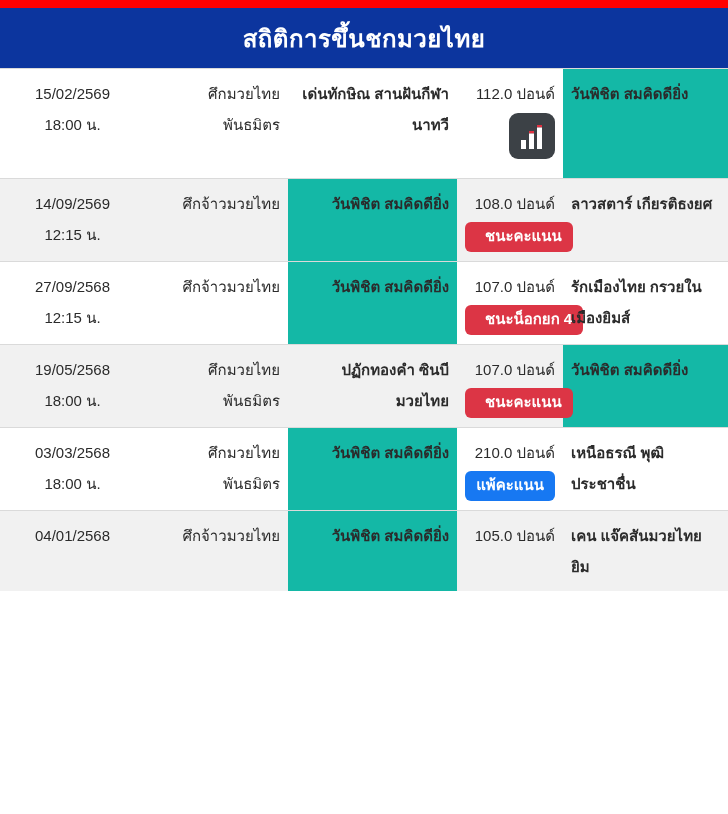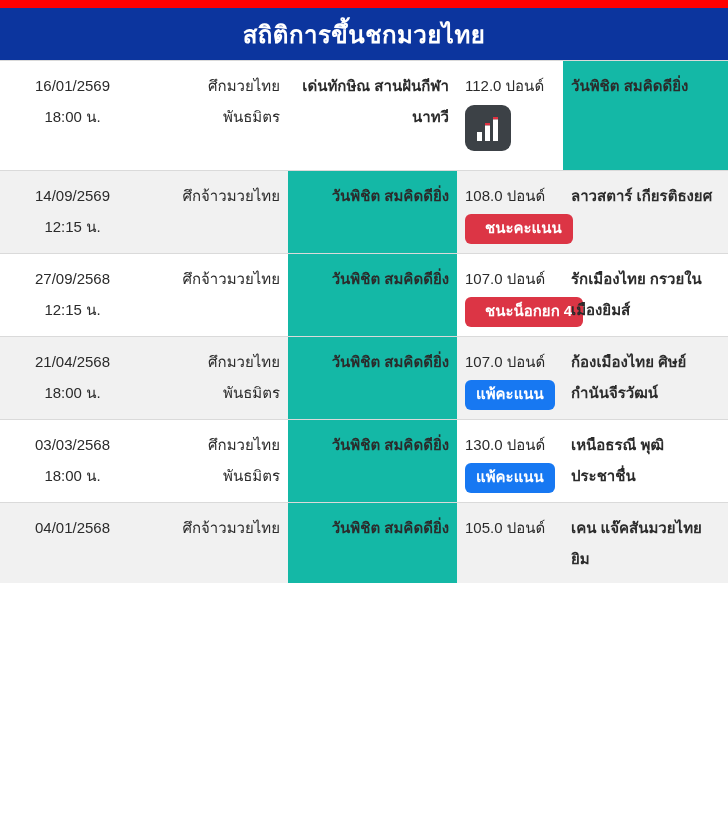--- a/index.html
+++ b/index.html
@@ -4,40 +4,40 @@
 <style>
   * { margin:0; padding:0; box-sizing:border-box; }
   html,body { width:728px; }
   body {
     font-family:"Liberation Sans","DejaVu Sans",sans-serif;
     background:#ffffff; width:728px; height:814px; overflow:hidden;
   }
   
   .top-stripe { height:8px; background:#FF0000; }
   .header-bar {
-    height:52px; background:#0C359E; display:flex;
+    height:60px; background:#0C359E; display:flex;
     align-items:center; justify-content:center;font-family:Liberation Serif, serif;
   }
   .header-bar h1 {
     color:#ffffff; font-size:24px; font-weight:bold; letter-spacing:.5px;
   }
   
   table.fights {
     width:728px; border-collapse:collapse; table-layout:fixed;
   }
   table.fights tr { border-top:1px solid #DADADA; }
   table.fights tr:nth-child(even) { background:#F1F1F1; }
   table.fights td {
     vertical-align:top; padding:9px 8px; font-size:15px; color:#2B2B2B;
     line-height:31px; word-wrap:break-word;
   }
   td.c-date   { text-align:center; }
   td.c-event  { text-align:right; }
   td.c-red    { text-align:right; padding-right:15px; color:#E02F44; font-weight:bold; }
-  td.c-weight { text-align:left; padding-left:4px; padding-right:4px; }
+  td.c-weight { text-align:right; padding-left:4px; padding-right:4px; }
   td.c-blue   { text-align:left; padding-left:14px; color:#0000FF; font-weight:bold; }
   td.hl       { background:#14b8a6; }
   .badge {
     display:inline-block; margin-top:3px; padding:2px 11px 4px;
     border-radius:6px; color:#ffffff; font-size:15px; font-weight:bold;
     line-height:24px; white-space:nowrap;
   }
   .badge.win  { background:#DC3545;padding-left:20px; }
   .badge.loss { background:#1778F2; }
   .stats-btn {
@@ -60,21 +60,21 @@
   <colgroup>
     <col style="width:145px">
       <col style="width:143px">
       <col style="width:169px">
     <col style="width:106px">
       <col style="width:165px">
   </colgroup>
   <tbody>
       <tr>
         <td class="c-date">
-          <div>16/01/2569</div>
+          <div>15/02/2569</div>
           <div>18:00 น.</div>
         </td>
         <td class="c-event">
           <div>ศึกมวยไทยพันธมิตร</div>
         </td>
         <td class="c-red"><span>เด่นทักษิณ สานฝันกีฬานาทวี</span></td>
         <td class="c-weight"><div>112.0 ปอนด์</div><button class="stats-btn"><span><svg width="40" height="40" viewBox="0 0 40 40">
                 <rect x="9" y="24" width="5" height="9" fill="#ffffff"></rect>
                 <rect x="17" y="15" width="5" height="2.5" fill="#E03040"></rect>
                 <rect x="17" y="17.5" width="5" height="15.5" fill="#ffffff"></rect>
@@ -102,40 +102,40 @@
         </td>
         <td class="c-event">
           <div>ศึกจ้าวมวยไทย</div>
         </td>
         <td class="c-red hl"><span>วันพิชิต สมคิดดียิ่ง</span></td>
         <td class="c-weight"><div>107.0 ปอนด์</div><span class="badge win">ชนะน็อกยก 4</span></td>
         <td class="c-blue"><span>รักเมืองไทย กรวยในเมืองยิมส์</span></td>
       </tr>
       <tr>
         <td class="c-date">
-          <div>21/04/2568</div>
+          <div>19/05/2568</div>
           <div>18:00 น.</div>
         </td>
         <td class="c-event">
           <div>ศึกมวยไทยพันธมิตร</div>
         </td>
-        <td class="c-red hl"><span>วันพิชิต สมคิดดียิ่ง</span></td>
-        <td class="c-weight"><div>107.0 ปอนด์</div><span class="badge loss">แพ้คะแนน</span></td>
-        <td class="c-blue"><span>ก้องเมืองไทย ศิษย์กำนันจีรวัฒน์</span></td>
+        <td class="c-red"><span>ปฏักทองคำ ซินบีมวยไทย</span></td>
+        <td class="c-weight"><div>107.0 ปอนด์</div><span class="badge win">ชนะคะแนน</span></td>
+        <td class="c-blue hl"><span>วันพิชิต สมคิดดียิ่ง</span></td>
       </tr>
       <tr>
         <td class="c-date">
           <div>03/03/2568</div>
           <div>18:00 น.</div>
         </td>
         <td class="c-event">
           <div>ศึกมวยไทยพันธมิตร</div>
         </td>
         <td class="c-red hl"><span>วันพิชิต สมคิดดียิ่ง</span></td>
-        <td class="c-weight"><div>130.0 ปอนด์</div><span class="badge loss">แพ้คะแนน</span></td>
+        <td class="c-weight"><div>210.0 ปอนด์</div><span class="badge loss">แพ้คะแนน</span></td>
         <td class="c-blue"><span>เหนือธรณี พุฒิประชาชื่น</span></td>
       </tr>
       <tr>
         <td class="c-date">
           <div>04/01/2568</div>
         </td>
         <td class="c-event">
           <div>ศึกจ้าวมวยไทย</div>
         </td>
         <td class="c-red hl"><span>วันพิชิต สมคิดดียิ่ง</span></td>

